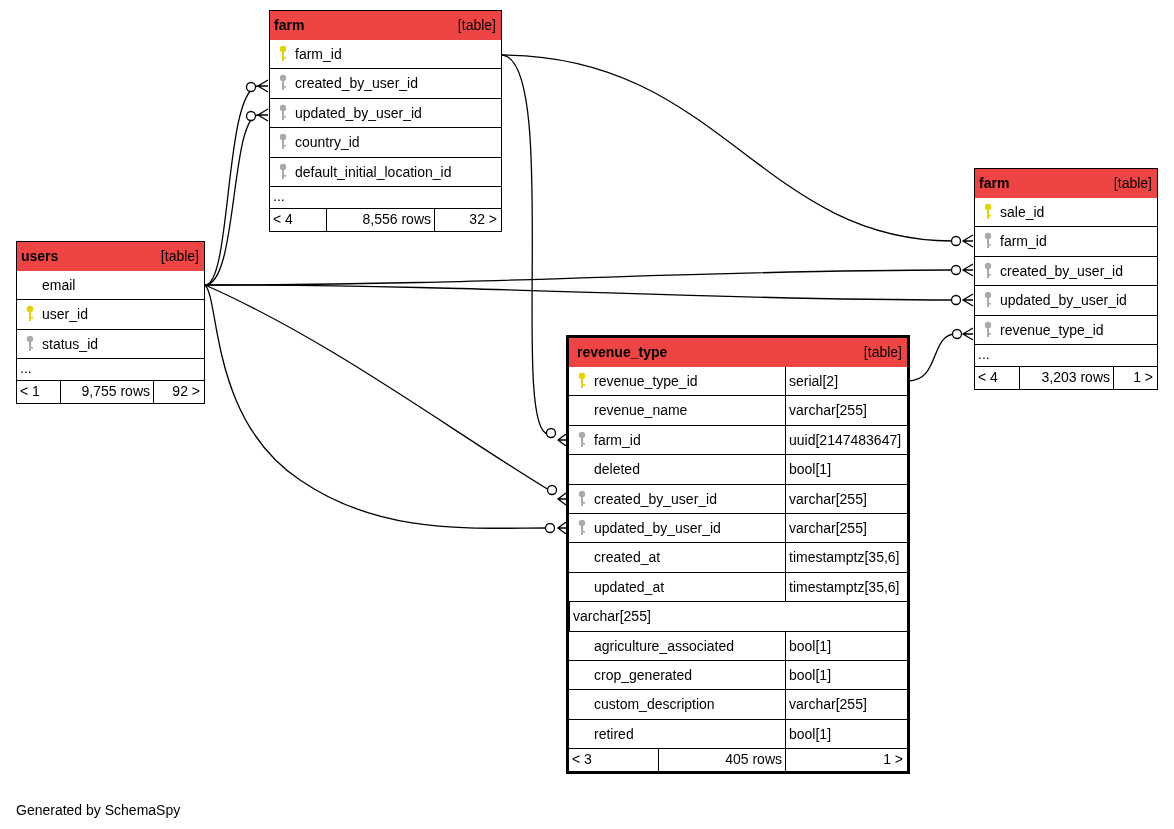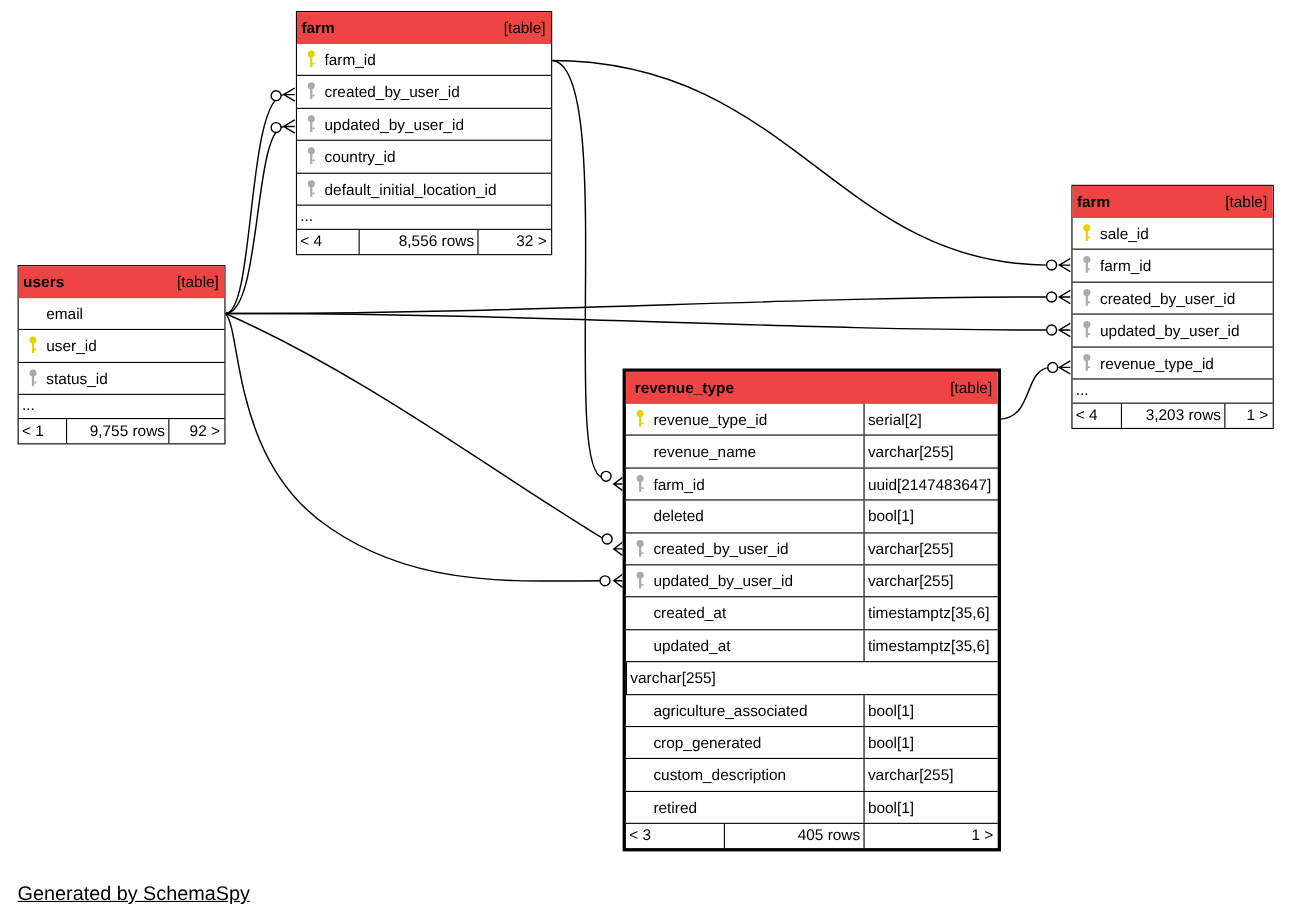--- a/index.html
+++ b/index.html
@@ -15,21 +15,21 @@
   .row .cname { position:relative; flex:1; box-sizing:border-box; }
   .row .cname span.t { position:absolute; left:25px; top:6px; white-space:nowrap; }
   .row .ctype { width:122px; border-left:1px solid #000; box-sizing:border-box; position:relative; }
   .row .ctype span { position:absolute; left:3px; top:6px; white-space:nowrap; }
   .key { position:absolute; left:8px; top:5px; width:10px; height:18px; }
   .more { height:22px; border-bottom:1px solid #000; position:relative; box-sizing:border-box; }
   .more span { position:absolute; left:3px; top:1px; }
   .foot { height:22px; display:flex; position:relative; }
   .foot div { position:relative; box-sizing:border-box; }
   .foot span { position:absolute; top:2px; white-space:nowrap; }
-  .footer-note { position:absolute; left:16px; top:802px; font-size:18px;text-decoration:underline; }
+  .footer-note { position:absolute; left:16px; top:802px; font-size:14px; }
 </style>
 </head>
 <body>
 
 <svg id="edges" xmlns="http://www.w3.org/2000/svg">
   <g fill="none" stroke="#000" stroke-width="1.3">
 
     <path d="M205,285 C232,285 224,90 258,86"></path>
     <path d="M205,285 C238,285 230,118 258,115"></path>
 

